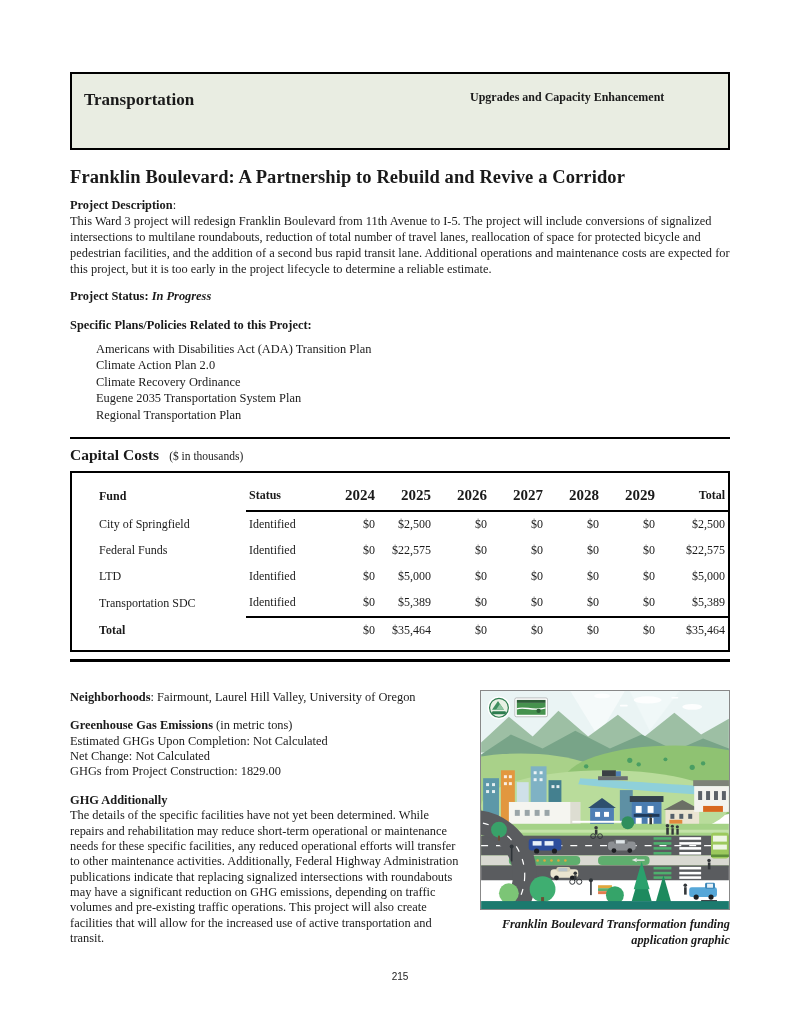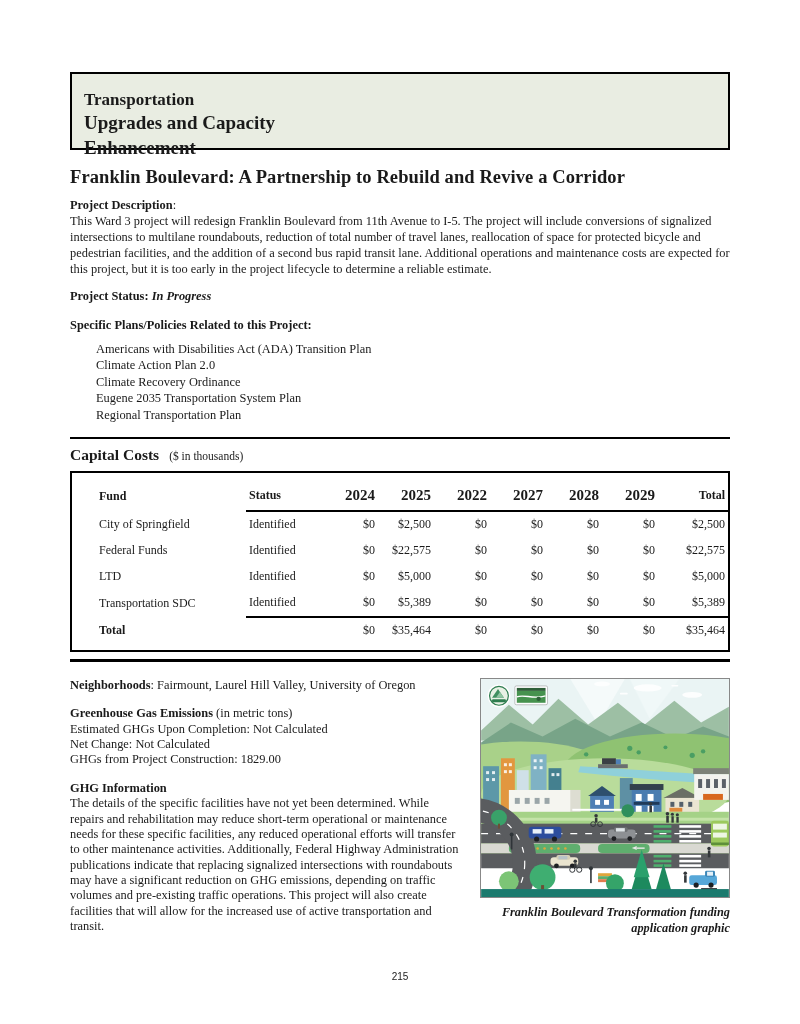--- a/index.html
+++ b/index.html
@@ -14,24 +14,23 @@
   .page { position:absolute; left:70px; top:72px; width:660px; }
 
   
   .banner {
     border:2px solid #000;
     background:#e9ede2;
     height:78px;
     display:flex;
     justify-content:space-between;
     padding:16px 12px 0 12px;
-    flex-direction:column;
   }
   .banner-left { font-weight:bold; font-size:17px; }
-  .banner-right { width:246px; font-weight:bold; font-size:19px; line-height:1.32; }
+  .banner-right { width:246px; font-weight:bold; font-size:12px; line-height:1.32; }
 
   
   h1.title { font-size:18.5px; font-weight:bold; margin:17px 0 9px 0; letter-spacing:0.1px; }
   .body-text { font-size:12.4px; line-height:1.29; }
   .sec { margin-bottom:11px; }
   .lbl { font-weight:bold; font-size:12.4px; }
   .italic-bold { font-weight:bold; font-style:italic; }
   .plans-list { margin:8px 0 0 26px; list-style:none; }
   .plans-list li { font-size:12.4px; line-height:1.32; }
 
@@ -47,21 +46,21 @@
   table.cc th.c-fund { border-bottom:none; }
   table.cc th.c-year { font-size:15px; text-align:right; }
   table.cc th.c-total { text-align:right; }
   table.cc td.c-num { text-align:right; }
   col.w-fund { width:150px; } col.w-status { width:76px; }
   col.w-year { width:56px; } col.w-total { width:70px; }
   tr.total-row td { border-top:2.5px solid #000; font-weight:normal; }
   tr.total-row td.c-fund { border-top:none; font-weight:bold; }
 
   
-  .bottom { display:flex; gap:15px; margin-top:16px; }
+  .bottom { display:flex; gap:15px; margin-top:28px; }
   .bottom-left { width:395px; font-size:12.4px; line-height:1.24; }
   .bottom-left .gap { height:13px; }
   .bottom-right { width:250px;font-weight:bold; }
   figure.graphic { width:250px; }
   .graphic-frame { width:250px; height:220px; border:1px solid #888; line-height:0; }
   figcaption { font-style:italic; font-size:12.3px; line-height:1.3; text-align:right; margin-top:7px; }
 
   .footer { position:absolute; left:0; top:971px; width:800px; text-align:center;
             font-family:"Liberation Sans", sans-serif; font-size:10px; color:#222; }
 </style>
@@ -115,21 +114,21 @@
           <col class="w-year">
           <col class="w-year">
         <col class="w-total">
       </colgroup>
       <thead>
         <tr>
           <th class="c-fund">Fund</th>
           <th class="c-status">Status</th>
           <th class="c-year">2024</th>
           <th class="c-year">2025</th>
-          <th class="c-year">2022</th>
+          <th class="c-year">2026</th>
           <th class="c-year">2027</th>
           <th class="c-year">2028</th>
           <th class="c-year">2029</th>
           <th class="c-total">Total</th>
         </tr>
       </thead>
       <tbody>
         <tr>
           <td class="c-fund">City of Springfield</td>
           <td>Identified</td>
@@ -197,21 +196,21 @@
         <span class="lbl">Neighborhoods</span><span>: </span><span>Fairmount, Laurel Hill Valley, University of Oregon</span>
       </div>
       <div class="gap"></div>
       <div>
         <span class="lbl">Greenhouse Gas Emissions</span><span> (in metric tons)</span>
       </div>
       <div>Estimated GHGs Upon Completion: Not Calculated</div>
       <div>Net Change: Not Calculated</div>
       <div>GHGs from Project Construction: 1829.00</div>
       <div class="gap"></div>
-      <div class="lbl">GHG Information</div>
+      <div class="lbl">GHG Additionally</div>
       <div>The details of the specific facilities have not yet been determined. While repairs and rehabilitation may reduce short-term operational or maintenance needs for these specific facilities, any reduced operational efforts will transfer to other maintenance activities. Additionally, Federal Highway Administration publications indicate that replacing signalized intersections with roundabouts may have a significant reduction on GHG emissions, depending on traffic volumes and pre-existing traffic operations. This project will also create facilities that will allow for the increased use of active transportation and transit.</div>
     </div>
 
     <div class="bottom-right">
       <figure class="graphic">
         <div class="graphic-frame">
           <svg viewBox="0 0 250 220" width="248" height="218" xmlns="http://www.w3.org/2000/svg">
 
             <rect width="250" height="80" fill="#eaf4f4"></rect>
             <polygon points="90,0 145,0 118,46" fill="#f6fbfb" opacity="0.9"></polygon>

